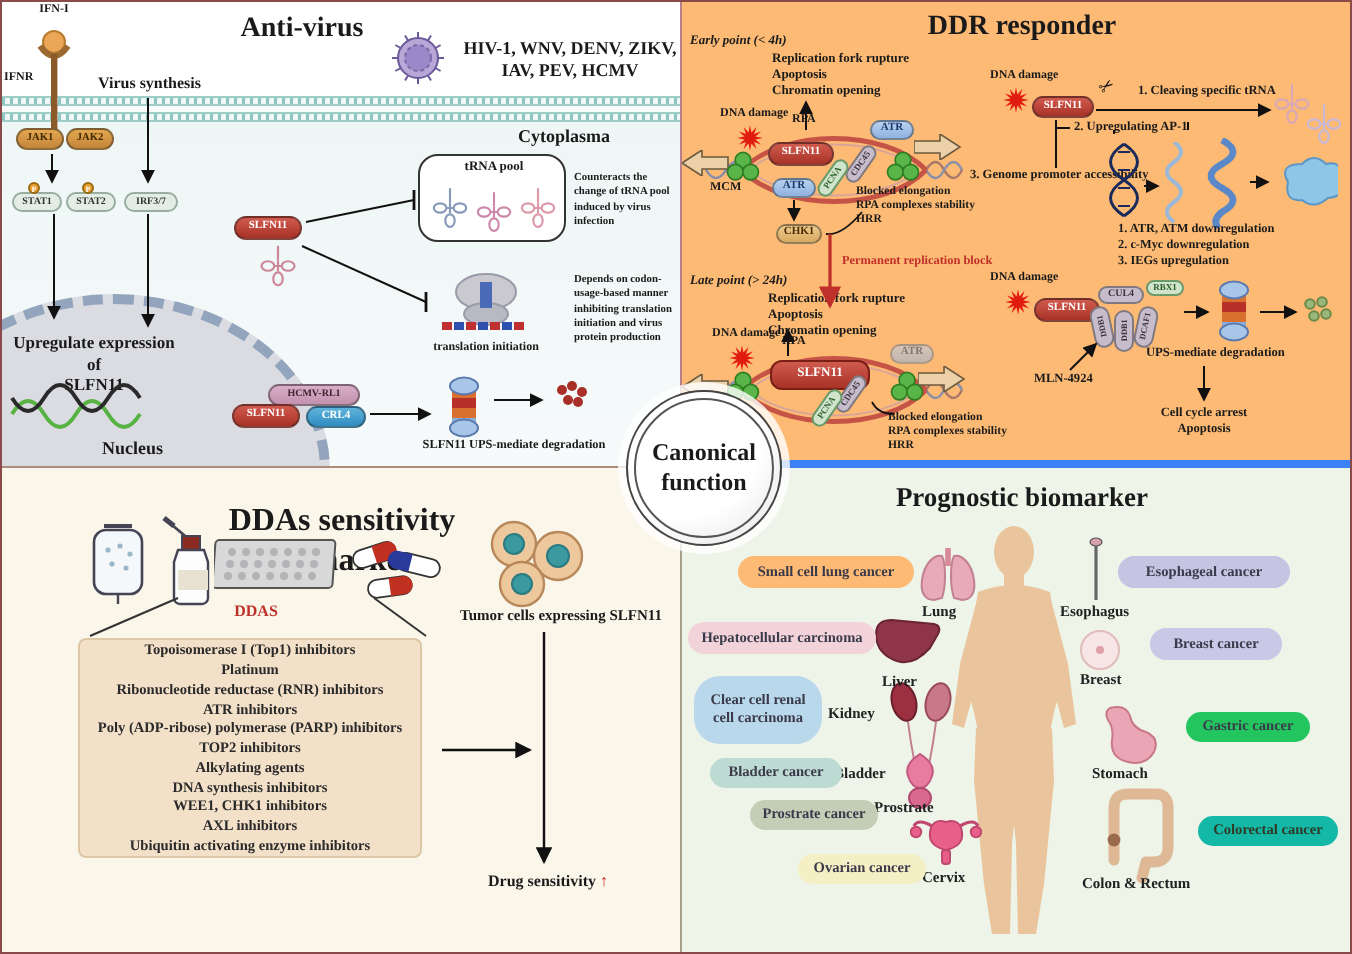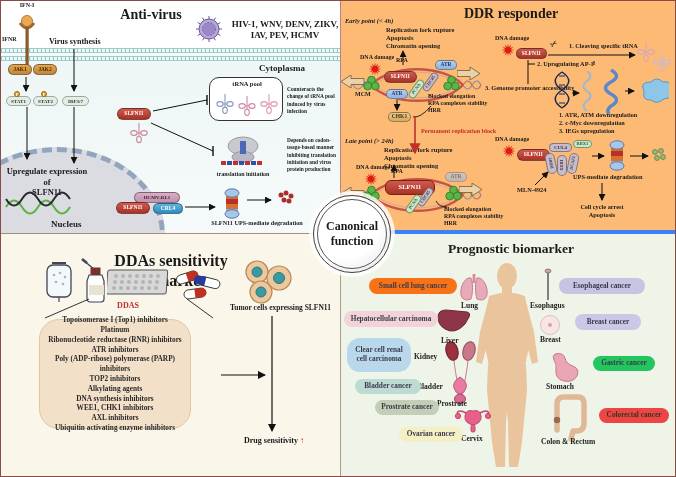--- a/index.html
+++ b/index.html
@@ -26,21 +26,21 @@
 .m-crl4{background:linear-gradient(#5fb4dd,#2f8cc0);color:#fff}
 .m-gray{background:#c6bccb;color:#3a3342}
 .m-green{background:#cfe4cb;color:#2c5e2c;border-color:#6a9a6a}
 .pcirc{position:absolute;width:6px;height:6px;border-radius:50%;background:#e8a030;border:1px solid #9a6a10;color:#fff;font-size:4px;font-weight:bold;display:flex;align-items:center;justify-content:center}
 svg.ov{position:absolute;left:0;top:0;width:100%;height:100%;pointer-events:none;overflow:visible}
 .abs{position:absolute}
 .membrane{position:absolute;left:0;width:340px;height:5px;background:repeating-linear-gradient(90deg,#8ec6c2 0 1.5px,#eef7f6 1.5px 4px);border-top:1px solid #9fccc8;border-bottom:1px solid #9fccc8}
 .nucleus{position:absolute;left:-52px;top:146px;width:216px;height:176px;border-radius:50%;background:#dadce2;border:5px dashed #93a5bd}
 .badge{position:absolute;border-radius:9px;display:flex;align-items:center;justify-content:center;font-weight:bold;font-size:7.3px;color:#3a3a4a;text-align:center;line-height:1.2;padding:1px 3px}
 .org{position:absolute;font-weight:bold;font-size:7.5px;color:#222}
-.drugbox{position:absolute;left:38px;top:85px;width:152px;height:110px;background:#f3e0c8;border:1px solid #dfc6a4;border-radius:20px;display:flex;flex-direction:column;justify-content:center}
+.drugbox{position:absolute;left:38px;top:85px;width:172px;height:110px;background:#f3e0c8;border:1px solid #dfc6a4;border-radius:4px;display:flex;flex-direction:column;justify-content:center}
 .drug{font-size:7.3px;font-weight:bold;text-align:center;line-height:9.8px;color:#2a2a2a}
 .center-circle{position:absolute;left:312px;top:194px;width:78px;height:78px;border-radius:50%;border:1.5px solid #444;background:radial-gradient(circle at 35% 30%,#ffffff 55%,#e2e2e2);box-shadow:0 0 0 4px rgba(255,255,255,.8);display:flex;align-items:center;justify-content:center;z-index:5}
 .center-inner{width:70px;height:70px;border-radius:50%;border:1px solid #555;display:flex;align-items:center;justify-content:center;text-align:center;font-weight:bold;font-size:12px;white-space:pre-line}
 .redtxt{color:#c0302a}
 </style>
 </head>
 <body>
 
 <svg width="0" height="0" style="position:absolute">
 <defs>
@@ -531,31 +531,31 @@
     <div class="org" style="left:189px;top:67px">Esophagus</div>
     <div class="org" style="left:100px;top:102px">Liver</div>
     <div class="org" style="left:199px;top:101px">Breast</div>
     <div class="org" style="left:73px;top:118px">Kidney</div>
     <div class="org" style="left:76px;top:148px">Bladder</div>
     <div class="org" style="left:205px;top:148px">Stomach</div>
     <div class="org" style="left:96px;top:165px">Prostrate</div>
     <div class="org" style="left:120px;top:200px">Cervix</div>
     <div class="org" style="left:200px;top:203px">Colon &amp; Rectum</div>
 
-    <div class="badge" style="left: 28px; top: 44px; width: 88px; height: 16px; background: #f97316;">Small cell lung cancer</div>
+    <div class="badge" style="left: 28px; top: 44px; width: 88px; height: 16px; background: #fdba74;">Small cell lung cancer</div>
     <div class="badge" style="left: 3px; top: 77px; width: 94px; height: 16px; background: rgb(243, 211, 218);">Hepatocellular carcinoma</div>
     <div class="badge pre" style="left: 6px; top: 104px; width: 64px; height: 34px; border-radius: 13px; background: rgb(185, 216, 236);">Clear cell renal
 cell carcinoma</div>
     <div class="badge" style="left: 14px; top: 145px; width: 66px; height: 15px; background: rgb(190, 219, 211);">Bladder cancer</div>
     <div class="badge" style="left: 34px; top: 166px; width: 64px; height: 15px; background: rgb(196, 205, 182);">Prostrate cancer</div>
     <div class="badge" style="left: 58px; top: 193px; width: 64px; height: 15px; background: rgb(245, 239, 197);">Ovarian cancer</div>
     <div class="badge" style="left: 218px; top: 44px; width: 86px; height: 16px; background: rgb(199, 195, 227);">Esophageal cancer</div>
     <div class="badge" style="left: 234px; top: 80px; width: 66px; height: 16px; background: rgb(203, 199, 231);">Breast cancer</div>
     <div class="badge" style="left: 252px; top: 122px; width: 62px; height: 15px; background: #22c55e;">Gastric cancer</div>
-    <div class="badge" style="left: 258px; top: 174px; width: 70px; height: 15px; color: rgb(46, 58, 38); background: #ef4444;">Colorectal cancer</div>
+    <div class="badge" style="left: 258px; top: 174px; width: 70px; height: 15px; color: rgb(46, 58, 38); background: #14b8a6;">Colorectal cancer</div>
   </div>
 
   <div class="center-circle">
     <div class="center-inner">Canonical
 function</div>
   </div>
 
 </div>
 
 </body></html>

